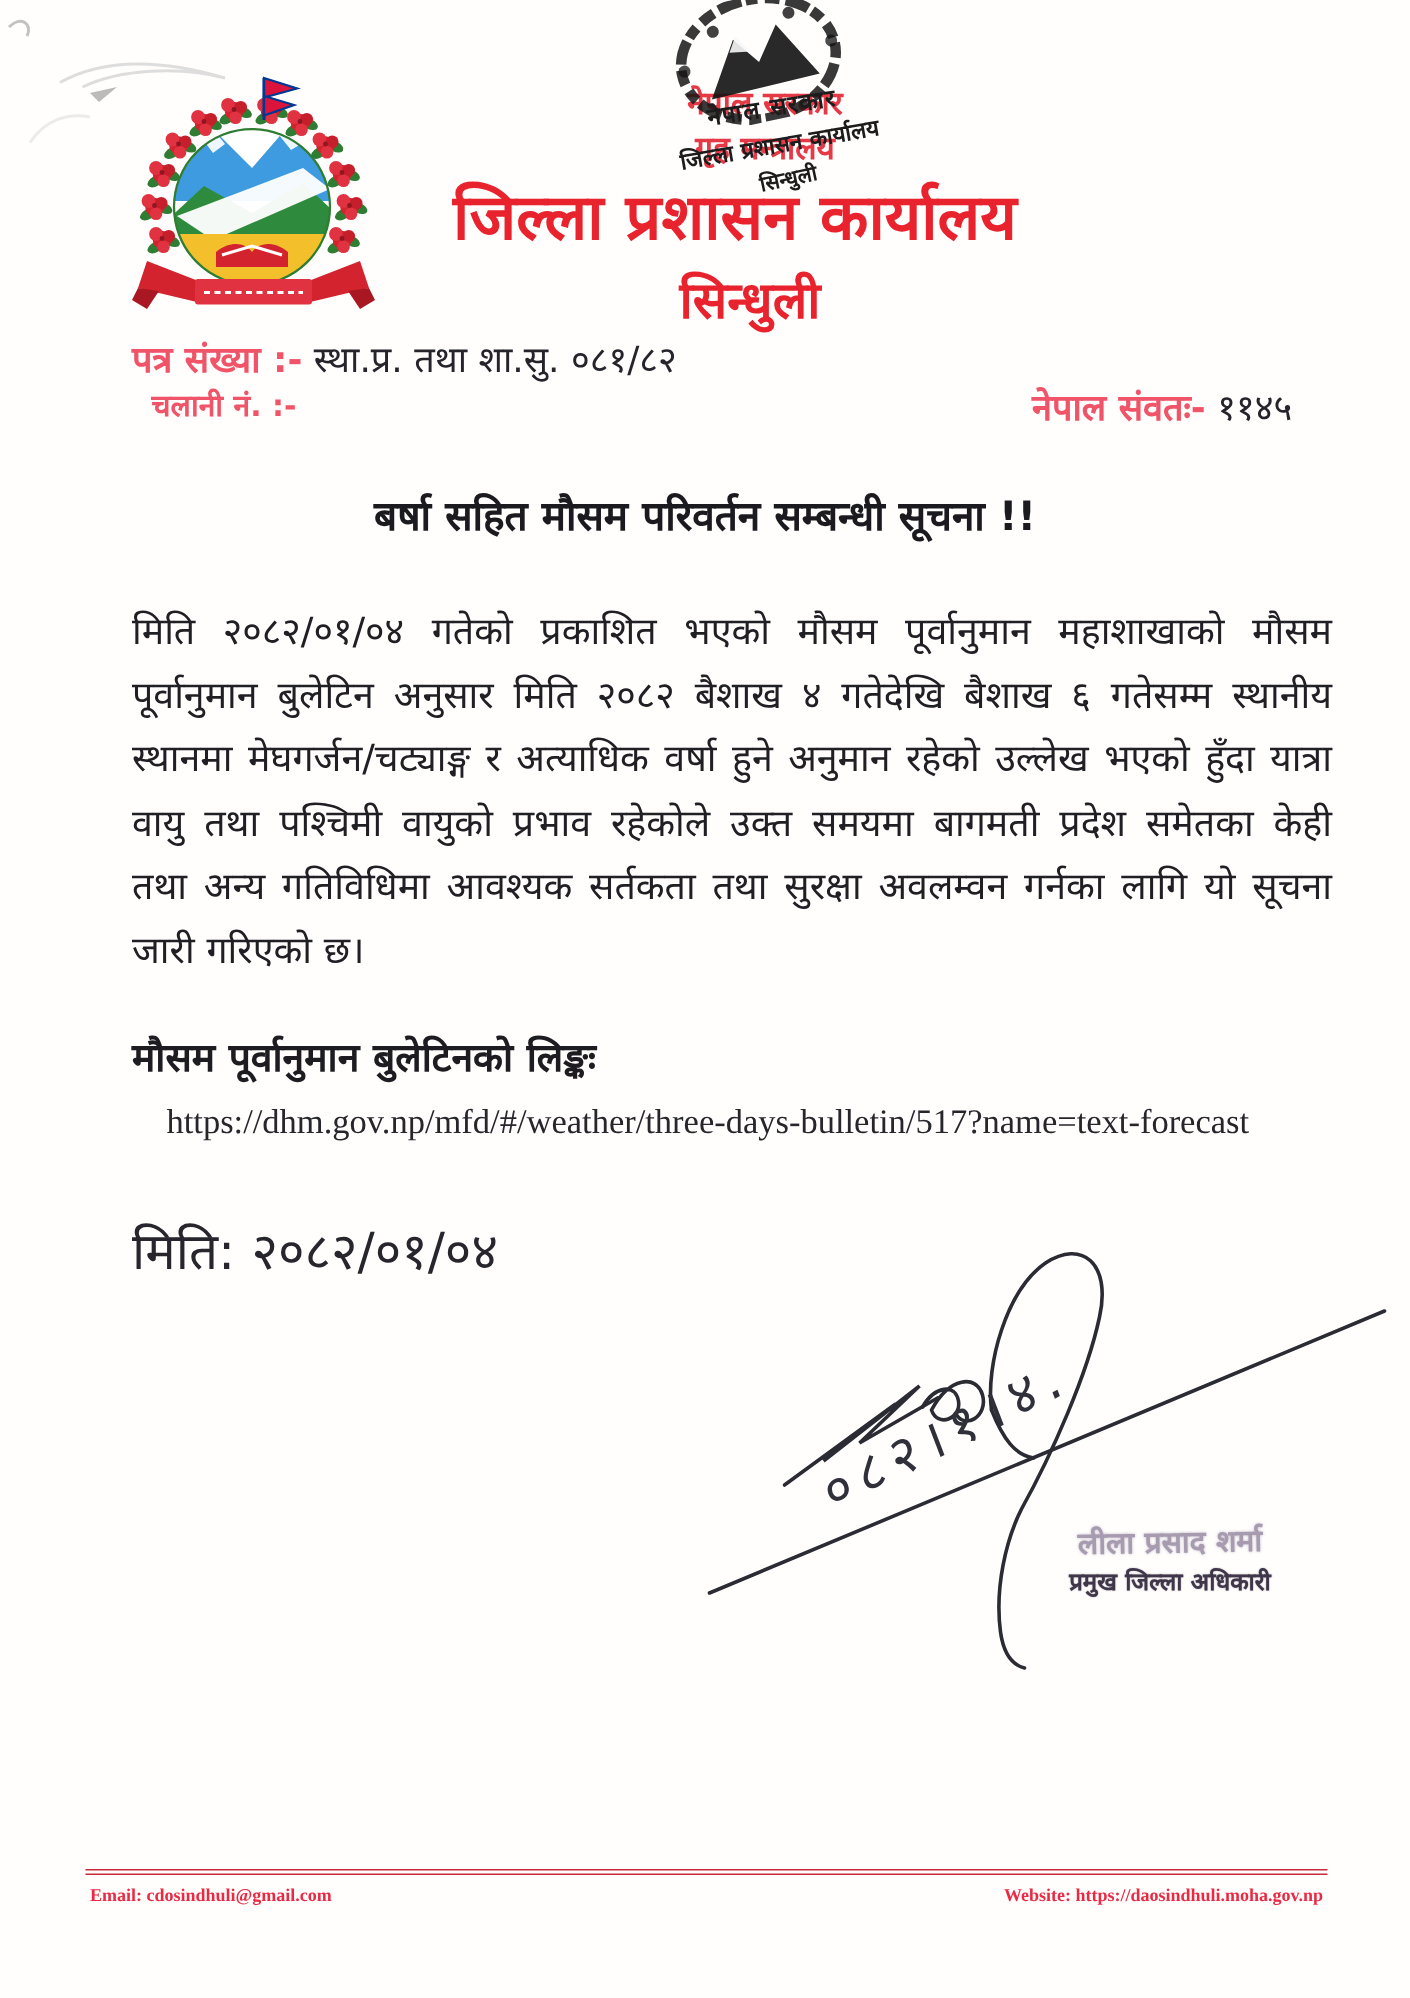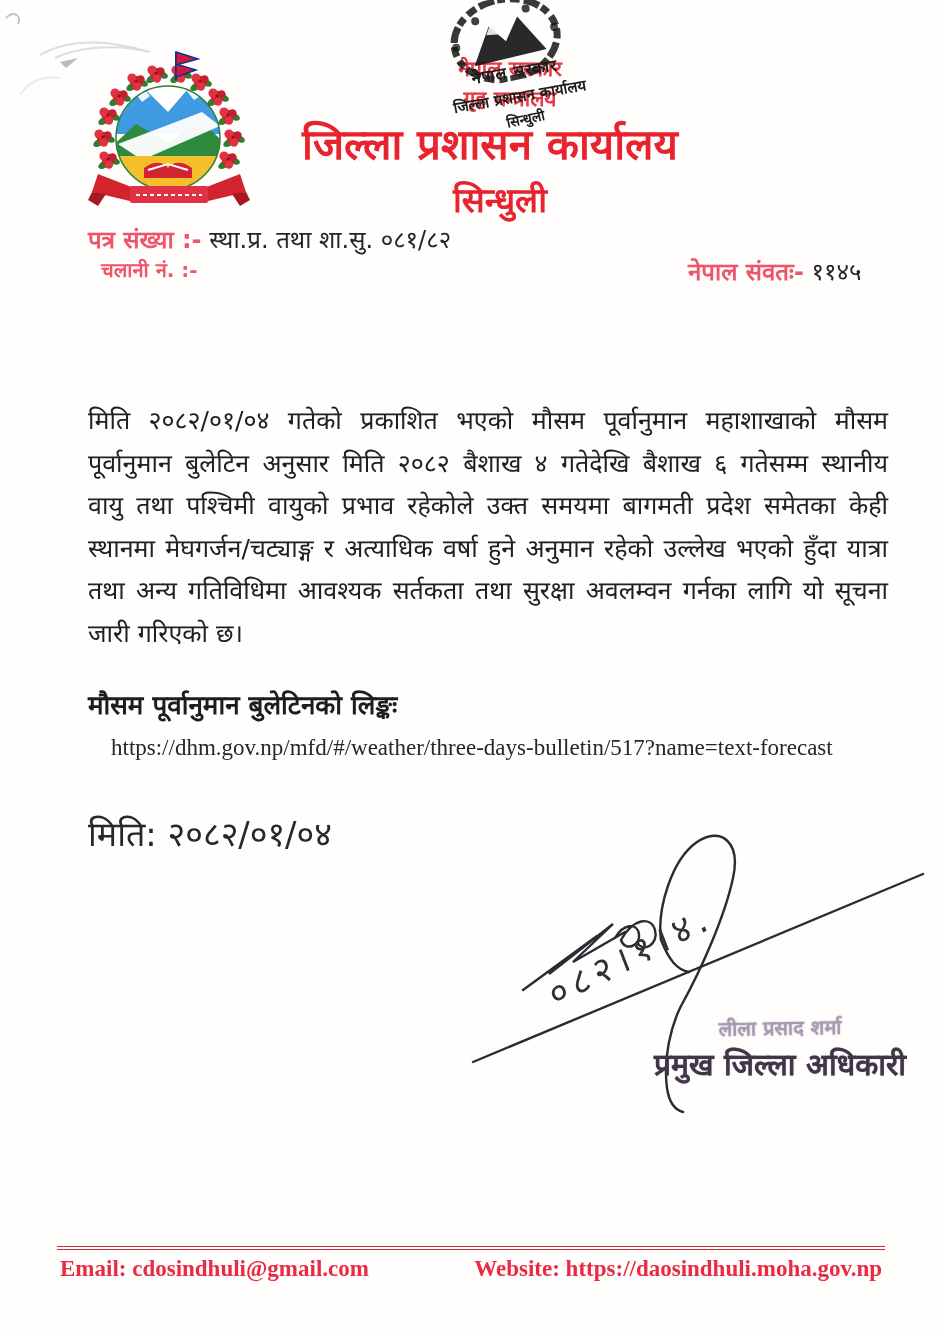--- a/index.html
+++ b/index.html
@@ -70,32 +70,32 @@
     position:absolute;left:540px;top:930px;font-size:36px;color:#30303a;
     transform:rotate(-27deg) skewX(-6deg);letter-spacing:6px;
     font-family:"DejaVu Sans",sans-serif;
   }
   .name-stamp{position:absolute;left:630px;top:1014px;width:300px;text-align:center;}
   .name-stamp .nm{
     color:#a79bb0;font-weight:bold;font-size:20px;
     text-shadow:0 0 2px rgba(167,155,176,.7);
     transform:rotate(-1deg);
   }
-  .name-stamp .ttl{color:#3f3749;font-weight:bold;font-size:30px;margin-top:2px;
+  .name-stamp .ttl{color:#3f3749;font-weight:bold;font-size:16px;margin-top:2px;
     text-shadow:0 0 1px rgba(63,55,73,.55);}
   
   .footer-rule{
     position:absolute;left:57px;top:1246px;width:828px;height:0;
     border-top:4px double #c62b3e;
   }
   .footer-row{
     position:absolute;left:60px;top:1256px;width:822px;
     display:flex;justify-content:space-between;
     font-family:"Liberation Serif","DejaVu Serif",serif;
-    font-weight:bold;font-size:23px;color:#ea2a44;
+    font-weight:bold;font-size:12px;color:#ea2a44;
   }
 </style>
 </head>
 <body>
 
 <div class="page">
 
   <svg class="scan-marks" viewBox="0 0 220 140">
     <path d="M6,18 C14,10 22,16 18,24" fill="none" stroke="#9a9a9a" stroke-width="2" opacity="0.6"></path>
     <path d="M40,55 C70,38 110,40 150,52 C120,44 80,46 55,58" fill="none" stroke="#b5b5b5" stroke-width="2" opacity="0.45"></path>
@@ -191,26 +191,27 @@
     <span class="ink">स्था.प्र. तथा शा.सु. ०८१/८२</span>
   </div>
   <div class="ref-row2">
     <span class="red-label">चलानी नं. :-</span>
   </div>
   <div class="sambat">
     <span class="red-label">नेपाल संवतः-</span>
     <span class="ink">११४५</span>
   </div>
 
+  <div class="subject">बर्षा सहित मौसम परिवर्तन सम्बन्धी सूचना !!</div>
 
   <div class="body-text">
     <div class="jline">मिति २०८२/०१/०४ गतेको प्रकाशित भएको मौसम पूर्वानुमान महाशाखाको मौसम</div>
     <div class="jline">पूर्वानुमान बुलेटिन अनुसार मिति २०८२ बैशाख ४ गतेदेखि बैशाख ६ गतेसम्म स्थानीय</div>
+    <div class="jline">स्थानमा मेघगर्जन/चट्याङ्ग र अत्याधिक वर्षा हुने अनुमान रहेको उल्लेख भएको हुँदा यात्रा</div>
     <div class="jline">वायु तथा पश्चिमी वायुको प्रभाव रहेकोले उक्त समयमा बागमती प्रदेश समेतका केही</div>
-    <div class="jline">स्थानमा मेघगर्जन/चट्याङ्ग र अत्याधिक वर्षा हुने अनुमान रहेको उल्लेख भएको हुँदा यात्रा</div>
     <div class="jline">तथा अन्य गतिविधिमा आवश्यक सर्तकता तथा सुरक्षा अवलम्वन गर्नका लागि यो सूचना</div>
     <div class="lline">जारी गरिएको छ।</div>
   </div>
 
   <div class="link-label">मौसम पूर्वानुमान बुलेटिनको लिङ्कः</div>
   <div class="link-url">https://dhm.gov.np/mfd/#/weather/three-days-bulletin/517?name=text-forecast</div>
 
   <div class="date-line">मिति: २०८२/०१/०४</div>
 
   <svg class="sig-block" viewBox="0 0 470 310">

